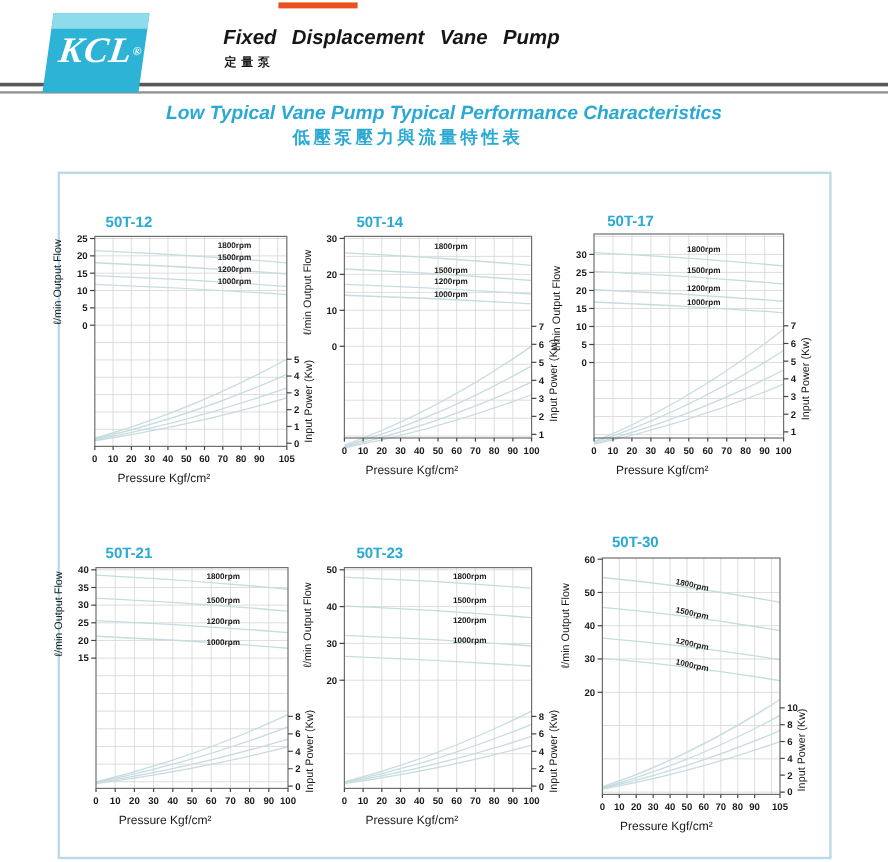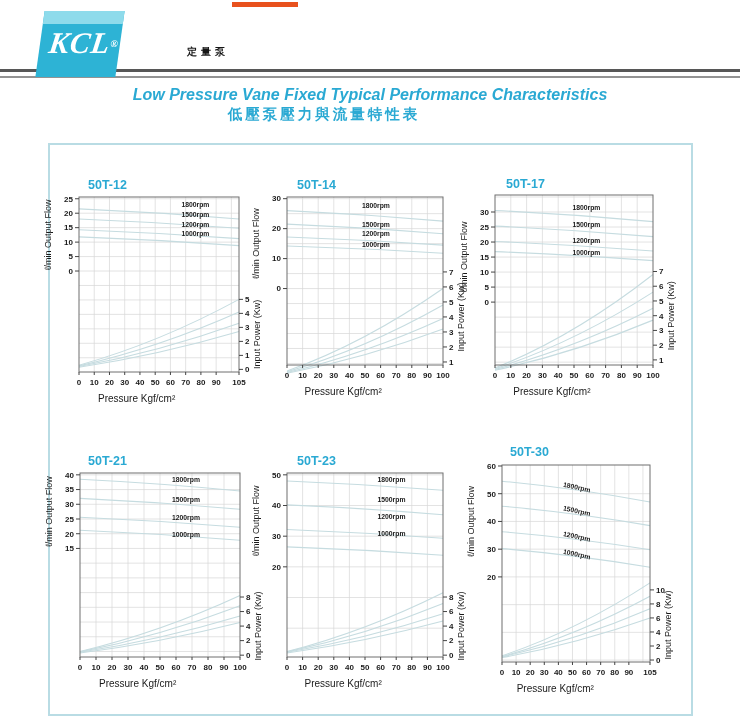--- a/index.html
+++ b/index.html
@@ -13,43 +13,44 @@
         font-style:italic;font-weight:700;font-size:30px;color:#fff;letter-spacing:1px;}
   .logo-reg{font-size:10px;font-style:normal;vertical-align:6px;}
   .title-en{position:absolute;left:186px;top:22px;font-style:italic;font-weight:600;
         font-size:17px;color:#161616;word-spacing:8px;}
   .title-zh{position:absolute;left:187px;top:45px;font-weight:700;font-size:10px;
         color:#161616;letter-spacing:4px;}
   .double-rule{position:absolute;left:0;top:69px;width:740px;height:4px;
         border-top:3px solid #575757;border-bottom:2px solid #939393;background:#fff;}
   .subtitle-en{position:absolute;left:0;top:86px;width:740px;text-align:center;
         font-style:italic;font-weight:600;font-size:16px;color:var(--brand);}
-  .subtitle-zh{position:absolute;left:0;top:105px;width:648px;text-align:center;
+  .subtitle-zh{position:absolute;left:16px;top:105px;width:648px;text-align:center;
         font-weight:700;font-size:14.5px;color:var(--brand);letter-spacing:3px;}
   .panel{position:absolute;left:48px;top:143px;width:641px;height:569px;
         border:2px solid var(--panel-border);}
   svg{position:absolute;overflow:visible;}
   svg text{font-family:"Liberation Sans",sans-serif;}
 </style>
 </head>
 <body>
 
 <div class="page" id="page">
   <div class="top-accent"></div>
 
   <div class="logo">
     <div class="logo-top"></div>
     <div class="logo-text"><span>KCL</span><span class="logo-reg">®</span></div>
   </div>
 
+  <div class="title-en">Fixed Displacement Vane Pump</div>
   <div class="title-zh">定量泵</div>
 
   <div class="double-rule"></div>
 
-  <div class="subtitle-en">Low Pressure Vane Fixed Typical Performance Characteristics</div>
+  <div class="subtitle-en">Low Typical Vane Pump Typical Performance Characteristics</div>
   <div class="subtitle-zh">低壓泵壓力與流量特性表</div>
 
   <div class="panel"></div>
 <svg width="250" height="239" viewBox="0 0 250 239" style="left: 33px; top: 179px;">
       <line x1="61.23809523809524" y1="18" x2="61.23809523809524" y2="193" stroke="#d7d7d7" stroke-width="0.7"></line>
       <line x1="76.47619047619048" y1="18" x2="76.47619047619048" y2="193" stroke="#d7d7d7" stroke-width="0.7"></line>
       <line x1="91.71428571428571" y1="18" x2="91.71428571428571" y2="193" stroke="#d7d7d7" stroke-width="0.7"></line>
       <line x1="106.95238095238095" y1="18" x2="106.95238095238095" y2="193" stroke="#d7d7d7" stroke-width="0.7"></line>
       <line x1="122.19047619047619" y1="18" x2="122.19047619047619" y2="193" stroke="#d7d7d7" stroke-width="0.7"></line>
       <line x1="137.42857142857142" y1="18" x2="137.42857142857142" y2="193" stroke="#d7d7d7" stroke-width="0.7"></line>

